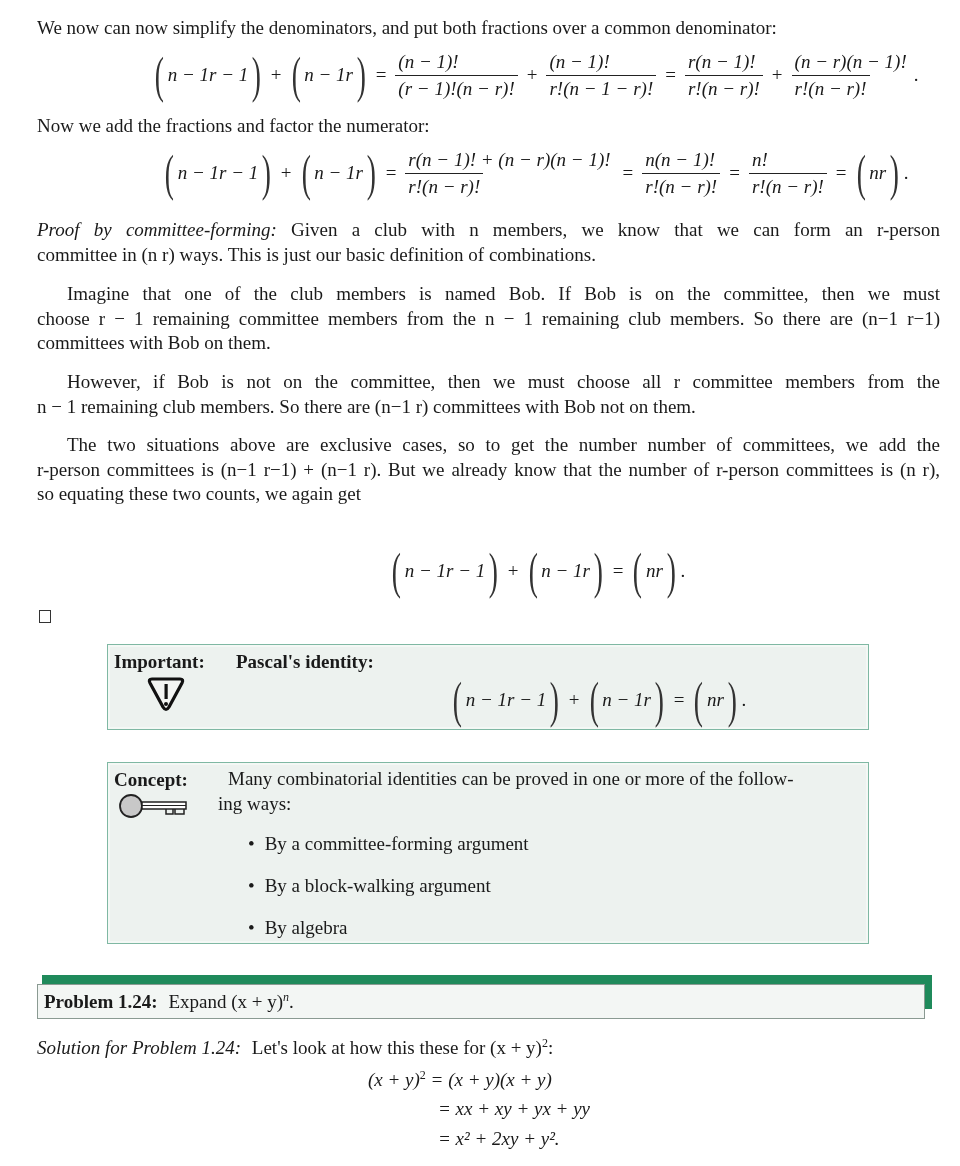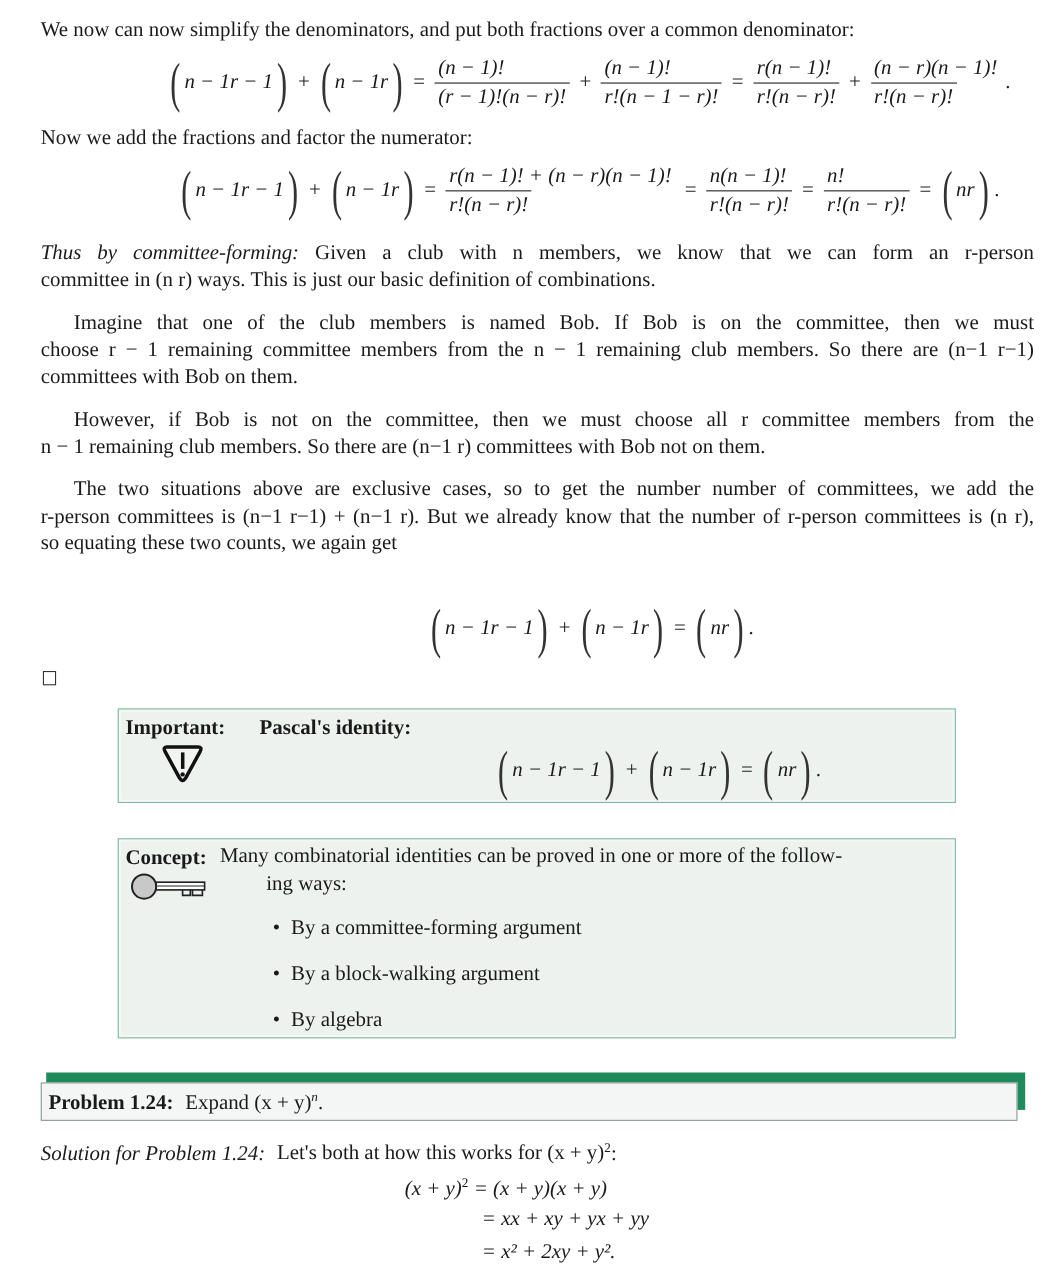--- a/index.html
+++ b/index.html
@@ -122,21 +122,21 @@
       <span class="stack">
         <span>n</span>
         <span>r</span>
       </span>
       <span class="paren">)</span>
     </span>
   <span>.</span>
 </div>
 
 <div class="justify" style="top:218px;">
-  <span class="row"><i>Thus by committee-forming:</i><span> Given a club with n members, we know that we can form an r-person</span></span>
+  <span class="row"><i>Proof by committee-forming:</i><span> Given a club with n members, we know that we can form an r-person</span></span>
   <span class="row last">committee in (n r) ways. This is just our basic definition of combinations.</span>
 </div>
 
 <div class="justify" style="top:282px;">
   <span class="row indent">Imagine that one of the club members is named Bob. If Bob is on the committee, then we must</span>
   <span class="row">choose r − 1 remaining committee members from the n − 1 remaining club members. So there are (n−1 r−1)</span>
   <span class="row last">committees with Bob on them.</span>
 </div>
 
 <div class="justify" style="top:370px;">
@@ -216,22 +216,22 @@
           <span>r</span>
         </span>
         <span class="paren">)</span>
       </span>
     <span>.</span>
   </div>
 </div>
 
 <div class="box" style="left:107px; top:762px; width:760px; height:180px;">
   <span class="box-label" style="left:6px; top:6px;">Concept:</span>
-  <span class="abs" style="left:92px; top:5px; white-space:nowrap;">Many combinatorial identities can be proved in one or more of the follow-</span>
-  <span class="abs" style="left:110px; top:30px; white-space:nowrap;margin-left:24px;">ing ways:</span>
+  <span class="abs" style="left:120px; top:5px; white-space:nowrap;">Many combinatorial identities can be proved in one or more of the follow-</span>
+  <span class="abs" style="left:110px; top:30px; white-space:nowrap;">ing ways:</span>
   <svg class="abs" style="left:10px; top:30px;" width="72" height="26" viewBox="0 0 72 26">
     <circle cx="13" cy="13" r="11" fill="#c8c8c8" stroke="#222" stroke-width="1.8"></circle>
     <rect x="24" y="9" width="44" height="7" fill="#fff" stroke="#222" stroke-width="1.5"></rect>
     <line x1="24" y1="12.5" x2="68" y2="12.5" stroke="#222" stroke-width="1"></line>
     <path d="M48 16 L48 21 L55 21 L55 16 M57 16 L57 21 L66 21 L66 16" fill="none" stroke="#222" stroke-width="1.5"></path>
   </svg>
   <ul class="bul" style="left:140px; top:70px;">
     <li style="top:0px;">By a committee-forming argument</li>
     <li style="top:42px;">By a block-walking argument</li>
     <li style="top:84px;">By algebra</li>
@@ -241,21 +241,21 @@
 <div class="problem-shadow"></div>
 <div class="problem-box">
   <span class="abs" style="left:6px; top:5px; white-space:nowrap;">
     <b>Problem 1.24:</b>
     <span style="margin-left:6px;">Expand (x + y)</span><sup class="it" style="font-size:12px;">n</sup><span>.</span>
   </span>
 </div>
 
 <div class="line" style="top:1031px;">
   <i>Solution for Problem 1.24:</i>
-  <span style="margin-left:6px;">Let's both at how this works for (x + y)</span><sup style="font-size:12px;">2</sup><span>:</span>
+  <span style="margin-left:6px;">Let's look at how this these for (x + y)</span><sup style="font-size:12px;">2</sup><span>:</span>
 </div>
 
 <div class="abs it" style="left:368px; top:1068px; white-space:nowrap;">
   <span>(x + y)</span><sup style="font-size:12px; font-style:normal;">2</sup>
   <span>= (x + y)(x + y)</span>
 </div>
 <div class="abs it" style="left:438px; top:1098px; white-space:nowrap;">= xx + xy + yx + yy</div>
 <div class="abs it" style="left:438px; top:1128px; white-space:nowrap;">= x² + 2xy + y².</div>
 
 </body></html>

